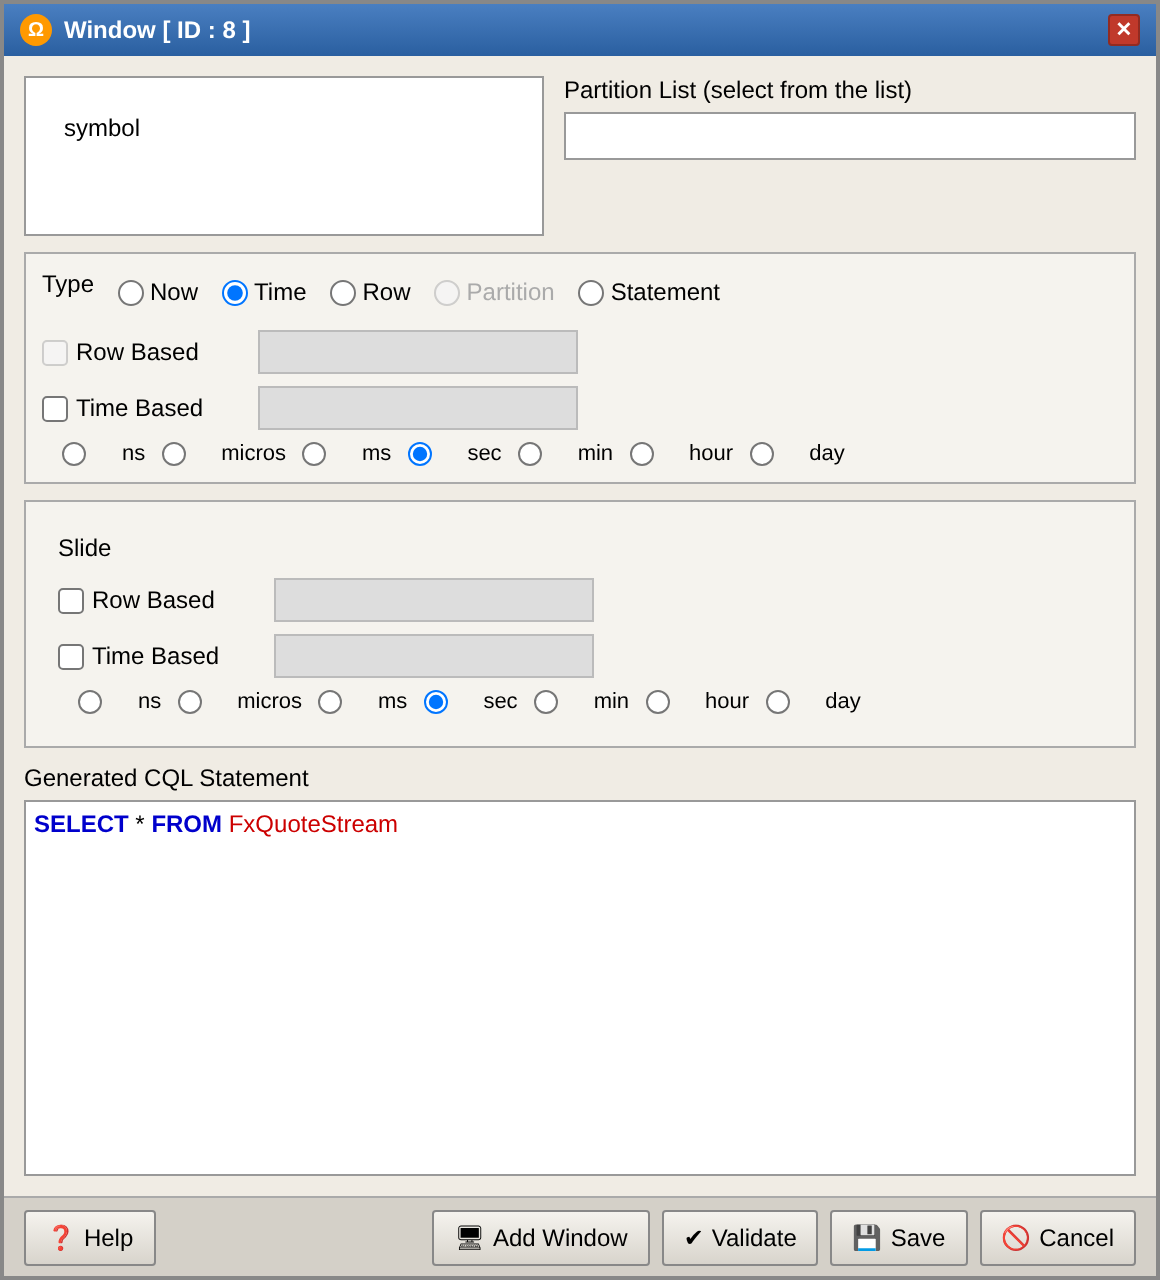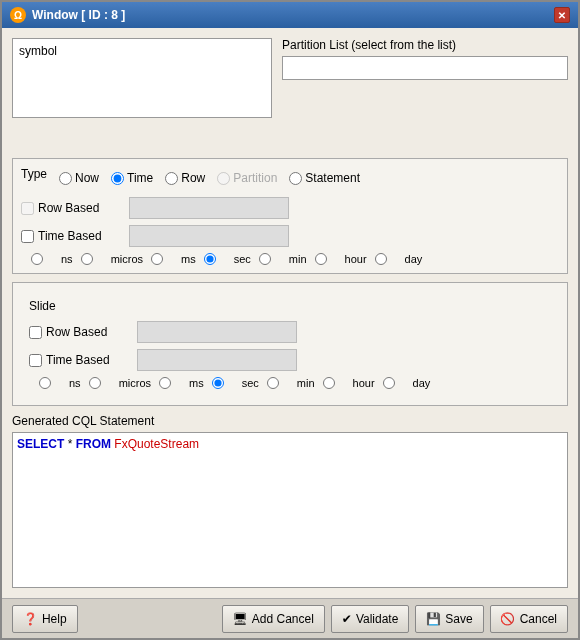--- a/index.html
+++ b/index.html
@@ -74,21 +74,21 @@
       overflow: hidden;
     }
     .top-section {
       display: flex;
       gap: 10px;
       flex-shrink: 0;
     }
     .fields-list {
       background: white;
       border: 1px solid #999;
-      padding: 4px;
+      padding: 17px;
       width: 260px;
       height: 80px;
     }
     .fields-list div {
       padding: 1px 2px;
       font-size: 12px;
     }
     .partition-section {
       flex: 1;
     }
@@ -100,21 +100,20 @@
       border: 1px solid #999;
       background: white;
       width: 100%;
       height: 24px;
     }
     .group-box {
       border: 1px solid #aaa;
       padding: 8px;
       background: #f5f3ee;
       flex-shrink: 0;
-      margin-top: 32px;
     }
     .group-box-title {
       font-size: 12px;
       font-weight: normal;
       margin-bottom: 8px;
     }
     .type-radio-row {
       display: flex;
       align-items: center;
       gap: 12px;
@@ -377,21 +376,21 @@
   </div>
 
   <div class="footer">
     <button class="footer-btn">
       <span>❓</span>
       <span>Help</span>
     </button>
     <div class="spacer"></div>
     <button class="footer-btn">
       <span>🖥</span>
-      <span>Add Cancel</span>
+      <span>Add Window</span>
     </button>
     <button class="footer-btn">
       <span>✔</span>
       <span>Validate</span>
     </button>
     <button class="footer-btn">
       <span>💾</span>
       <span>Save</span>
     </button>
     <button class="footer-btn">

